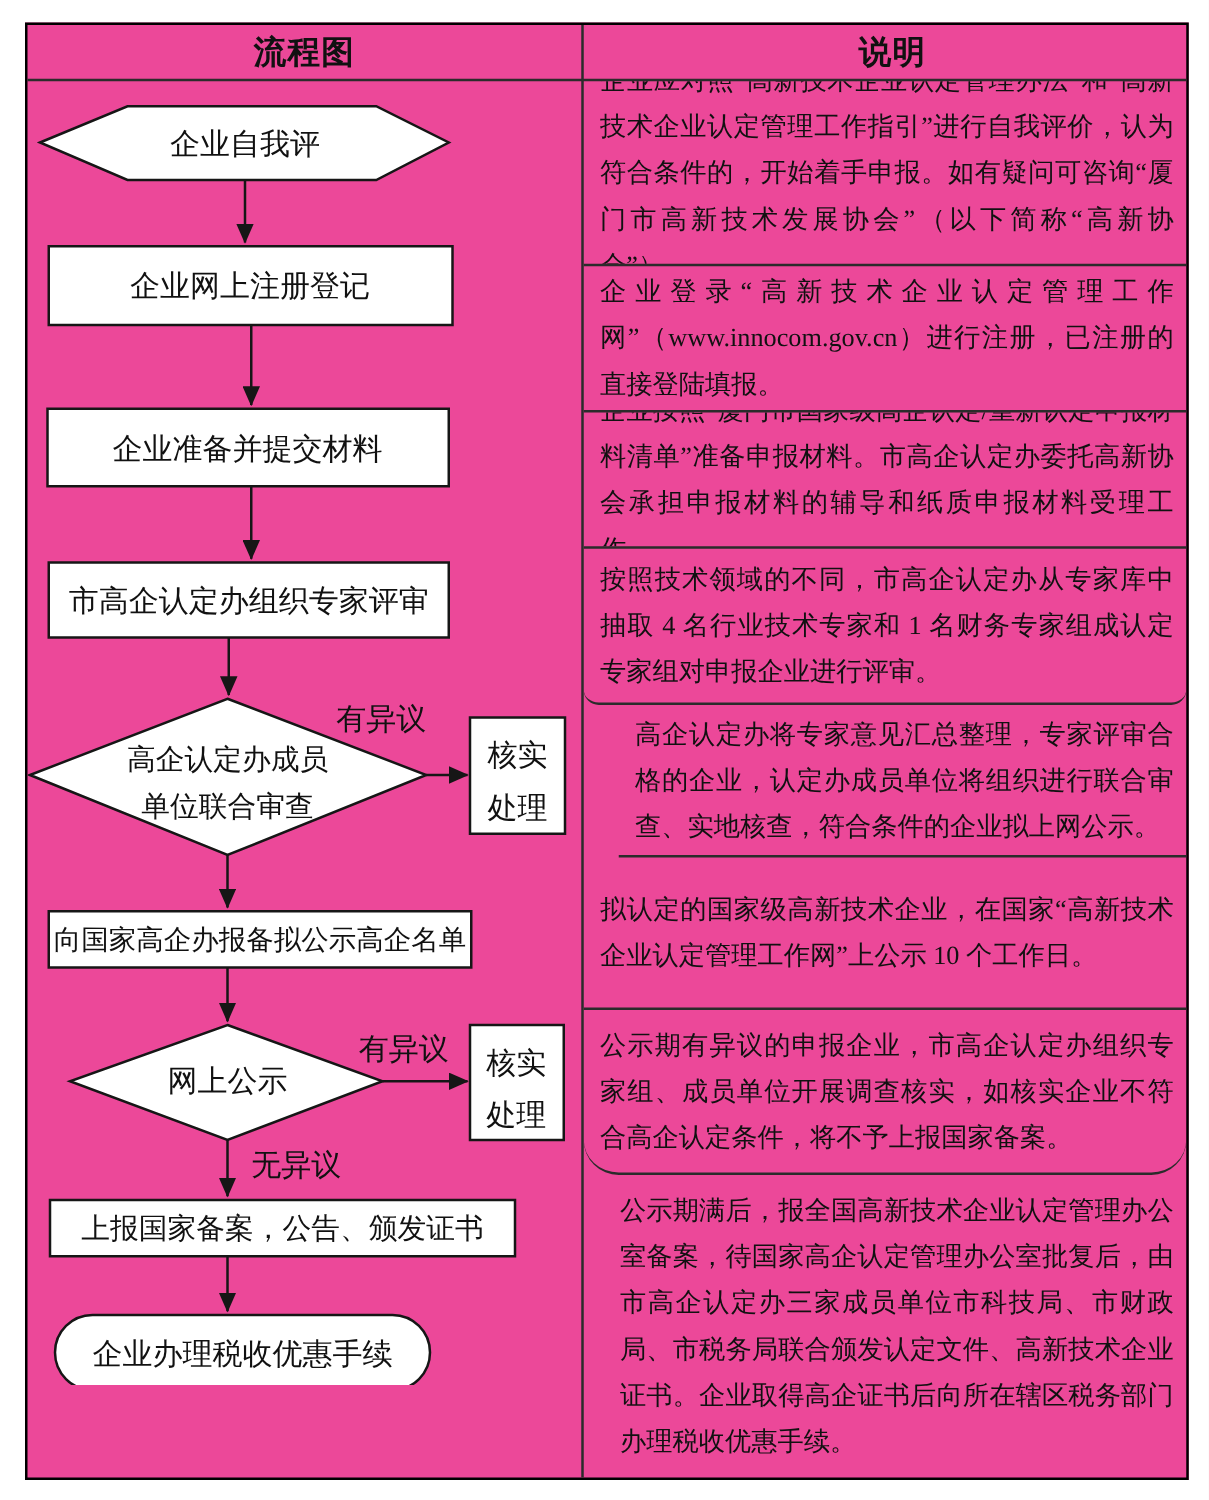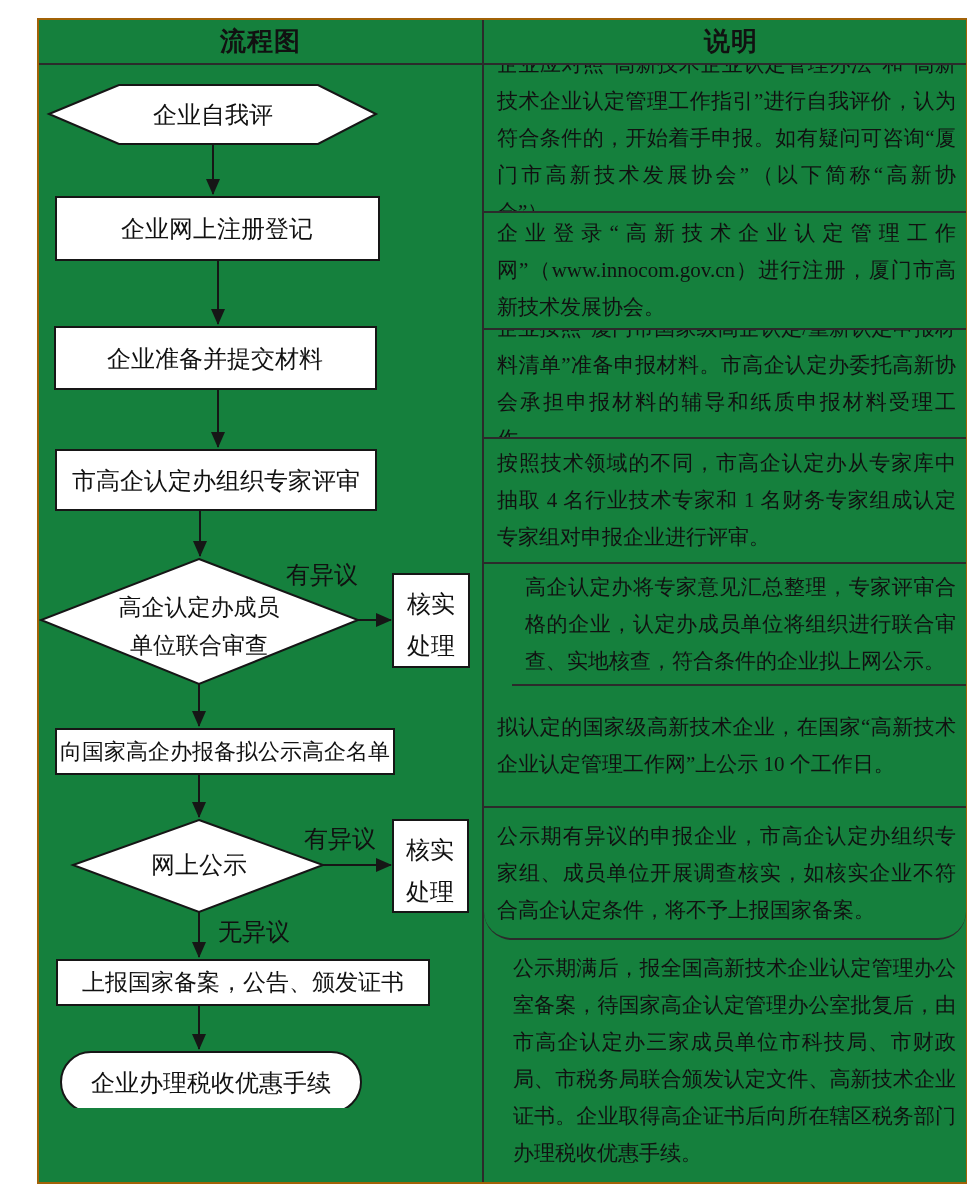--- a/index.html
+++ b/index.html
@@ -1,22 +1,22 @@
 <!DOCTYPE html>
 <html><head>
 <meta charset="utf-8">
 <style>
   html,body{margin:0;padding:0;background:#ffffff;}
   .page{
     position:relative;width:967px;height:1200px;background:#ffffff;
     font-family:"Liberation Serif","DejaVu Serif",serif;color:#111111;overflow:hidden;
   }
   .doc-table{
-    position:absolute;left:37px;top:18px;width:927px;height:1162px;
-    border:2px solid #a16207;background:#15803d;
+    position:absolute;left:20px;top:18px;width:927px;height:1162px;
+    border:2px solid #000000;background:#ec4899;
   }
   .col-divider{
     position:absolute;left:443px;top:0;bottom:0;width:2px;background:#2b2b2b;
   }
   .header-row{
     position:absolute;left:0;top:0;right:0;height:43px;
     border-bottom:2px solid #2b2b2b;display:flex;
   }
   .header-cell{
     display:flex;align-items:center;justify-content:center;
@@ -30,21 +30,21 @@
   .flow-svg{display:block;width:443px;height:1117px;}
   .desc-cell{
     position:absolute;left:445px;top:45px;right:0;bottom:0;
     display:flex;flex-direction:column;
   }
   .drow{
     box-sizing:border-box;border-bottom:2px solid #2b2b2b;
     display:flex;align-items:center;overflow:hidden;
   }
   .drow.last{border-bottom:none;flex:1;margin-left:16px;}
-  .h1{height:148px;} .h2{height:117px;} .h3{height:109px;} .h4{height:125px;}
+  .h1{height:148px;} .h2{height:117px;} .h3{height:109px;} .h4{height:125px;border-radius:12px;}
   .h5{height:122px;margin-left:28px;} .h6{height:122px;} .h7{height:132px;border-radius:28px;}
   .dtext{
     margin:0;padding:0 10px 0 13px;font-size:21px;line-height:37px;
     text-align:justify;color:#111111;
   }
   .flow-svg text{
     fill:#111111;font-family:"Liberation Serif","DejaVu Serif",serif;
   }
   .flow-svg .shape{fill:#ffffff;stroke:#161616;stroke-width:2;}
   .flow-svg .edge{stroke:#161616;stroke-width:2;fill:none;}
@@ -145,21 +145,21 @@
           <text x="193" y="1089" font-size="24" text-anchor="middle">企业办理税收优惠手续</text>
         </g>
       </svg>
     </div>
 
     <div class="desc-cell">
       <div class="drow h1">
         <p class="dtext">企业应对照“高新技术企业认定管理办法”和“高新技术企业认定管理工作指引”进行自我评价，认为符合条件的，开始着手申报。如有疑问可咨询“厦门市高新技术发展协会”（以下简称“高新协会”）。</p>
       </div>
       <div class="drow h2">
-        <p class="dtext">企业登录“高新技术企业认定管理工作网”（www.innocom.gov.cn）进行注册，厦门市高新技术发展协会。</p>
+        <p class="dtext">企业登录“高新技术企业认定管理工作网”（www.innocom.gov.cn）进行注册，已注册的直接登陆填报。</p>
       </div>
       <div class="drow h3">
         <p class="dtext">企业按照“厦门市国家级高企认定/重新认定申报材料清单”准备申报材料。市高企认定办委托高新协会承担申报材料的辅导和纸质申报材料受理工作。</p>
       </div>
       <div class="drow h4">
         <p class="dtext">按照技术领域的不同，市高企认定办从专家库中抽取 4 名行业技术专家和 1 名财务专家组成认定专家组对申报企业进行评审。</p>
       </div>
       <div class="drow h5">
         <p class="dtext">高企认定办将专家意见汇总整理，专家评审合格的企业，认定办成员单位将组织进行联合审查、实地核查，符合条件的企业拟上网公示。</p>
       </div>

